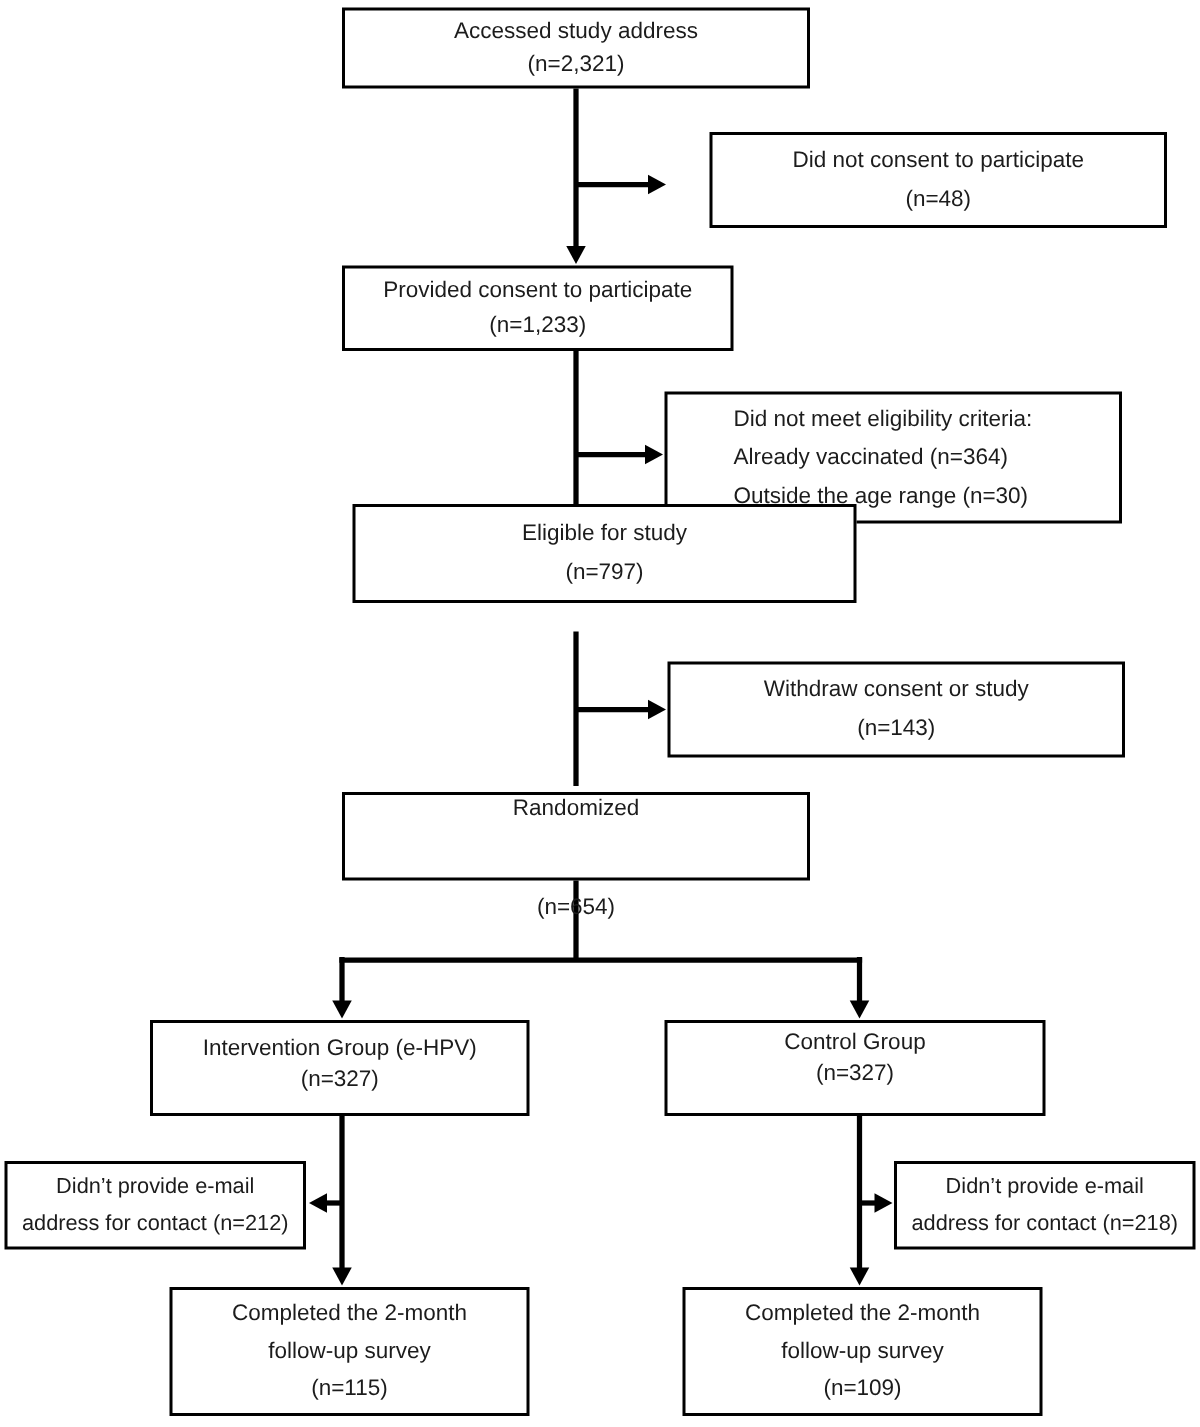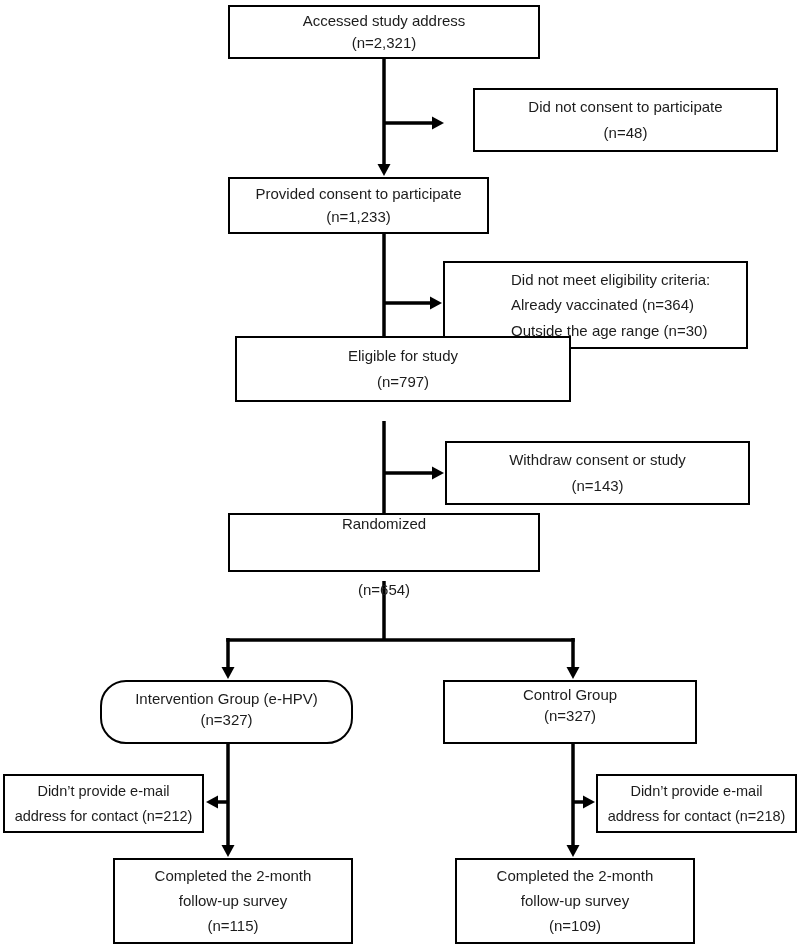--- a/index.html
+++ b/index.html
@@ -30,26 +30,26 @@
     text-align: center;
     font-size: 15px;
     line-height: 18px;
     color: #1c1c1c;
   }
   .fb span { display: block; }
   #b-accessed      { left: 228px; top: 5px;   width: 312px; height: 54px; }
   #b-not-consent   { left: 445px; top: 88px;  width: 305px; height: 64px; margin-left: 28px; }
   #b-consented     { left: 228px; top: 177px; width: 261px; height: 57px; }
   #b-not-eligible  { left: 443px; top: 261px; width: 305px; height: 88px;
-                     align-items: flex-start; text-align: left; padding-left: 66px; }
+                     align-items: flex-start; text-align: left; padding-left: 44px; }
   #b-eligible      { left: 235px; top: 336px; width: 336px; height: 66px; }
   #b-withdraw      { left: 445px; top: 441px; width: 305px; height: 64px; }
-  #b-randomized    { left: 228px; top: 513px; width: 312px; height: 59px; gap: 48px; }
+  #b-randomized    { left: 228px; top: 528px; width: 312px; height: 59px; gap: 48px; }
   #b-intervention  { left: 100px; top: 680px; width: 253px; height: 64px;
-                     justify-content: flex-start; padding-top: 8px; row-gap: 3px; border-radius: 26px; }
+                     justify-content: flex-start; padding-top: 8px; row-gap: 3px; }
   #b-control       { left: 443px; top: 680px; width: 254px; height: 64px;
                      justify-content: flex-start; padding-top: 4px; row-gap: 3px; }
   #b-no-email-left  { left: 3px;   top: 774px; width: 201px; height: 59px; font-size: 14.5px; }
   #b-no-email-right { left: 596px; top: 774px; width: 201px; height: 59px; font-size: 14.5px; }
   #b-completed-left  { left: 113px; top: 858px; width: 240px; height: 86px; }
   #b-completed-right { left: 455px; top: 858px; width: 240px; height: 86px; }
 </style>
 </head>
 <body>
 

